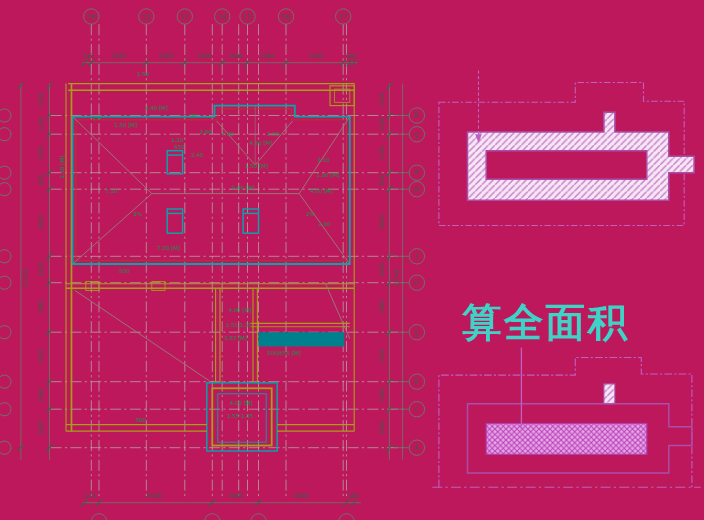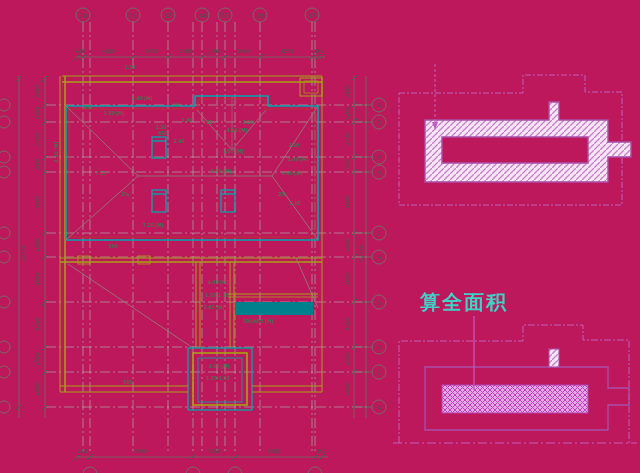--- a/index.html
+++ b/index.html
@@ -14,21 +14,21 @@
   .dimtext{font:5.5px "DejaVu Sans Mono",monospace;fill:#3b5c45;text-anchor:middle}
   .bubtext{font:6.5px "DejaVu Sans Mono",monospace;fill:#3b5c45;text-anchor:middle}
   .anno{font:5px "DejaVu Sans",sans-serif;fill:#0aa045;text-anchor:middle}
   .olive{stroke:#a8a014;fill:none}
   .cyanl{stroke:#00a7ad;fill:none}
   .redl{stroke:#b53434;fill:none}
   .hip{stroke:#8c8478;stroke-width:0.8;fill:none}
   .cn{position:absolute;color:#3fd2c7;font-weight:700;letter-spacing:2px;
       font-family:"DejaVu Sans",sans-serif;white-space:nowrap}
   #cn-half{left:418px;top:24px;font-size:29px}
-  #cn-full{left:420px;top:289px;font-size:20px}
+  #cn-full{left:420px;top:269px;font-size:36px}
 </style>
 </head>
 <body>
 
 <div id="stage">
 
 <svg width="640" height="473" viewBox="0 0 640 473">
 
   <defs>
     <pattern id="hatchP" width="6" height="6" patternUnits="userSpaceOnUse">

